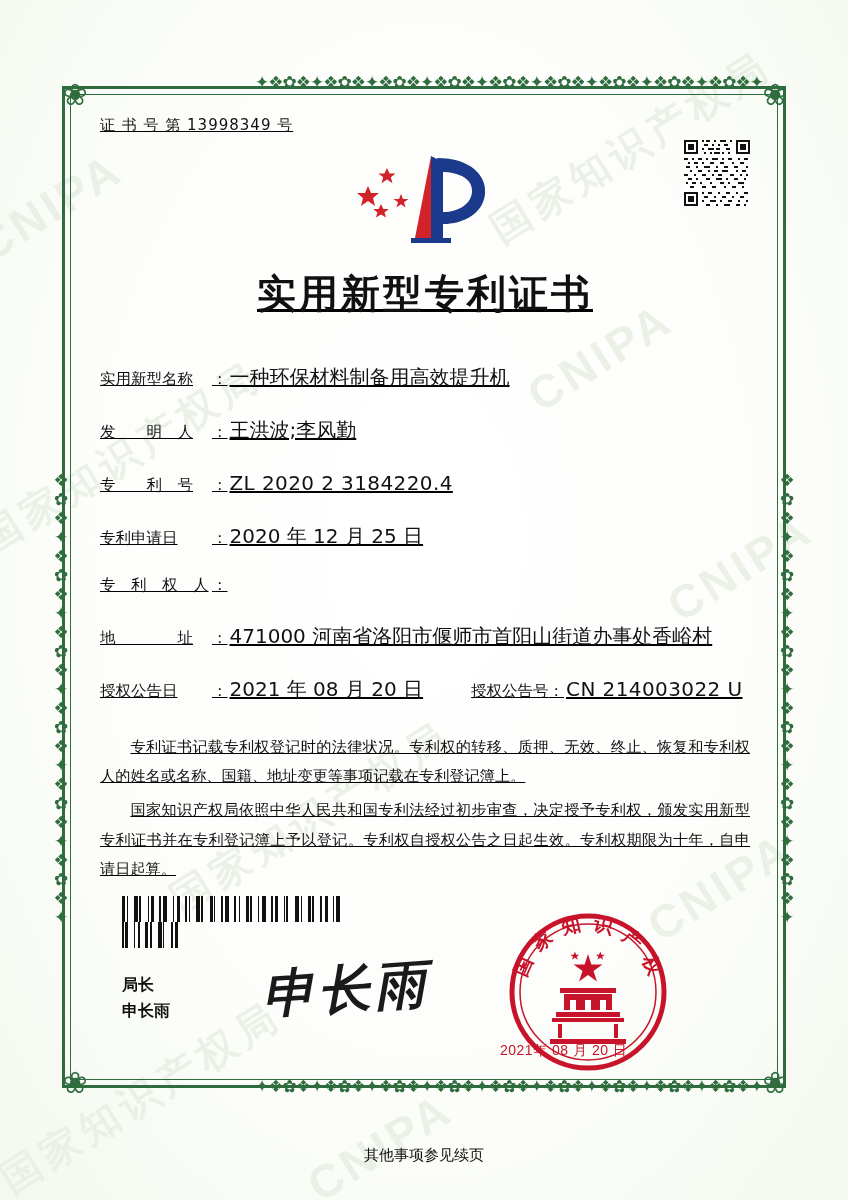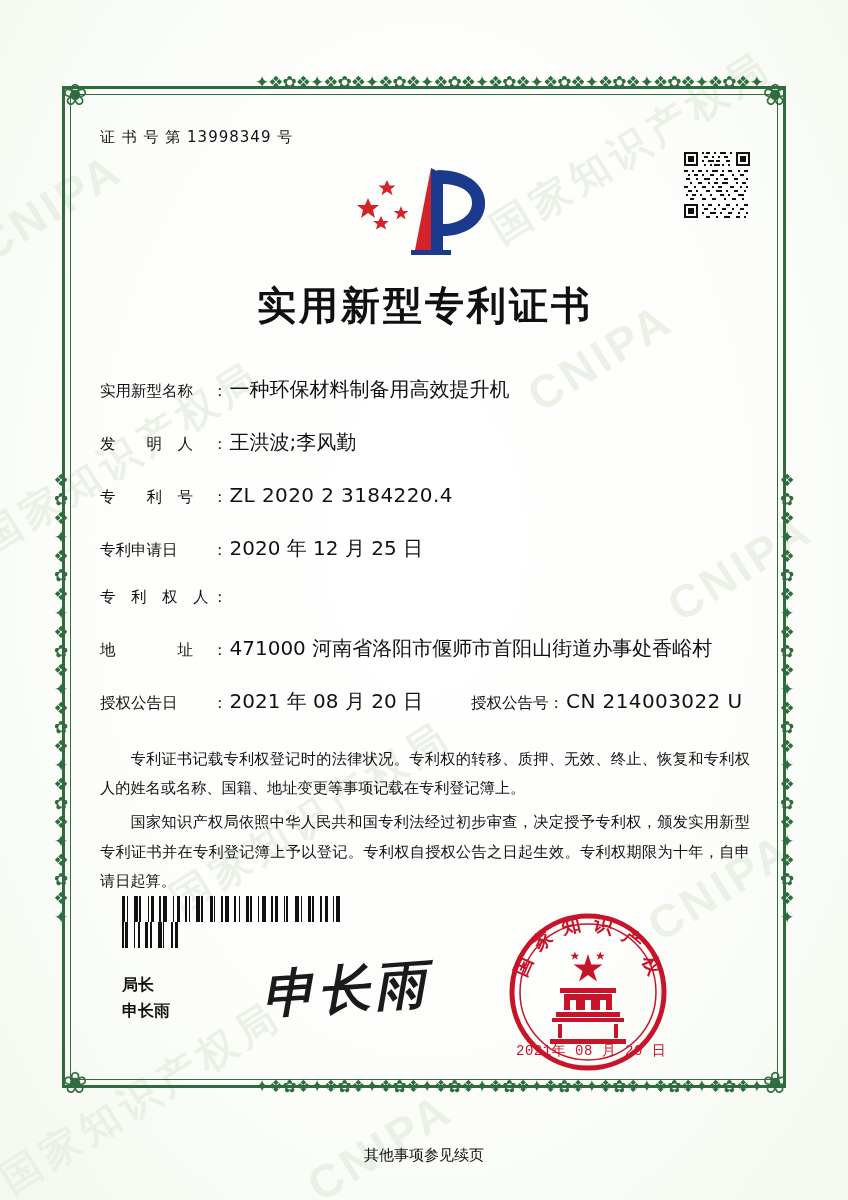--- a/index.html
+++ b/index.html
@@ -83,22 +83,23 @@
     color: #2f6d3f;
     font-family: "DejaVu Sans", sans-serif;
     font-size: 30px;
     line-height: 46px;
     text-align: center;
   }
 
   
   .content {
     position: absolute;
-    left: 100px; top: 128px;
+    left: 100px; top: 116px;
     width: 650px;
+    text-decoration: underline;
   }
   .cert-no {
     font-size: 15px;
     color: #111;
     letter-spacing: 1px;
     font-family: "DejaVu Sans", sans-serif;
   }
   .qr {
     position: absolute;
     right: 0; top: 24px;
@@ -206,24 +207,24 @@
   
   .seal {
     position: absolute;
     left: 498px;
     top: 902px;
     width: 180px;
     height: 180px;
   }
   .seal-date {
     position: absolute;
-    left: 516px;
+    left: 500px;
     top: 1042px;
     color: #c7142a;
-    font-family: Liberation Mono, monospace;
+    font-family: Liberation Sans, sans-serif;
     font-size: 14px;
     letter-spacing: .5px;
   }
 
   .page-no {
     position: absolute;
     left: 0; right: 0;
     top: 1094px;
     text-align: center;
     font-family: "DejaVu Sans", sans-serif;

